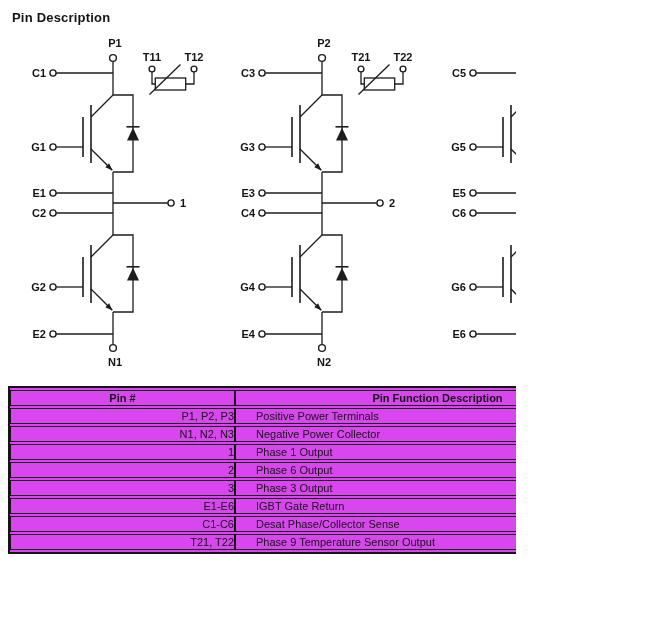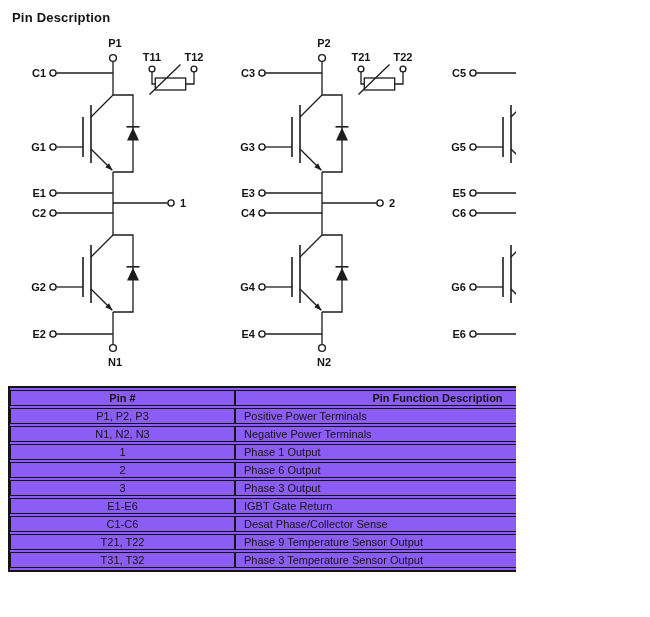--- a/index.html
+++ b/index.html
@@ -13,29 +13,29 @@
   }
   svg.schematic{position:absolute;left:0;top:0;}
   svg .wire{stroke:#1c1c1c;stroke-width:1.3;fill:none;}
   svg .bar{stroke:#1c1c1c;stroke-width:1.6;fill:none;}
   svg .term{stroke:#1c1c1c;stroke-width:1.4;fill:#ffffff;}
   svg .solid{fill:#1c1c1c;stroke:none;}
   svg text.lbl{font-family:"Liberation Sans",sans-serif;font-size:11px;font-weight:bold;fill:#141414;}
   table.pin-table{
     position:absolute;left:8px;top:386px;width:634px;
     border:2px solid #141414;border-collapse:separate;border-spacing:0 2px;
-    background:#8b5cf6;table-layout:fixed;
+    background:#d946ef;table-layout:fixed;
   }
   .pin-table th,.pin-table td{
     border:1px solid #141414;height:14px;line-height:14px;padding:0;
     font-size:11px;color:#141414;overflow:hidden;white-space:nowrap;
   }
   .pin-table th{font-weight:bold;text-align:center;}
-  .pin-table td.pin{text-align:center;width:225px;}
-  .pin-table td.desc{text-align:left;padding-left:8px;}
+  .pin-table td.pin{text-align:right;width:225px;}
+  .pin-table td.desc{text-align:left;padding-left:20px;}
   .pin-table col.c1{width:225px;}
 </style>
 </head>
 <body>
 
 <div class="stage">
 
   <div class="doc-title">Pin Description</div>
 
   <svg class="schematic" width="650" height="384" viewBox="0 0 650 384">
@@ -159,21 +159,21 @@
         <th>Pin Function Description</th>
       </tr>
     </thead>
     <tbody>
       <tr>
         <td class="pin">P1, P2, P3</td>
         <td class="desc">Positive Power Terminals</td>
       </tr>
       <tr>
         <td class="pin">N1, N2, N3</td>
-        <td class="desc">Negative Power Terminals</td>
+        <td class="desc">Negative Power Collector</td>
       </tr>
       <tr>
         <td class="pin">1</td>
         <td class="desc">Phase 1 Output</td>
       </tr>
       <tr>
         <td class="pin">2</td>
         <td class="desc">Phase 6 Output</td>
       </tr>
       <tr>
@@ -185,20 +185,16 @@
         <td class="desc">IGBT Gate Return</td>
       </tr>
       <tr>
         <td class="pin">C1-C6</td>
         <td class="desc">Desat Phase/Collector Sense</td>
       </tr>
       <tr>
         <td class="pin">T21, T22</td>
         <td class="desc">Phase 9 Temperature Sensor Output</td>
       </tr>
-      <tr>
-        <td class="pin">T31, T32</td>
-        <td class="desc">Phase 3 Temperature Sensor Output</td>
-      </tr>
     </tbody>
   </table>
 
 </div>
 
 </body></html>

